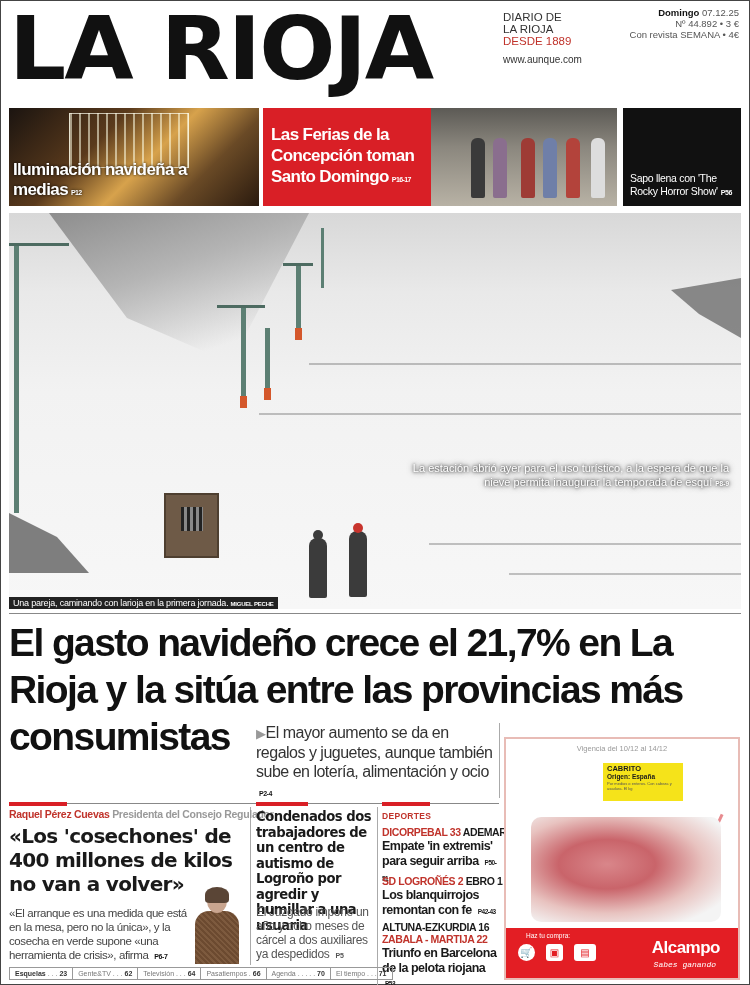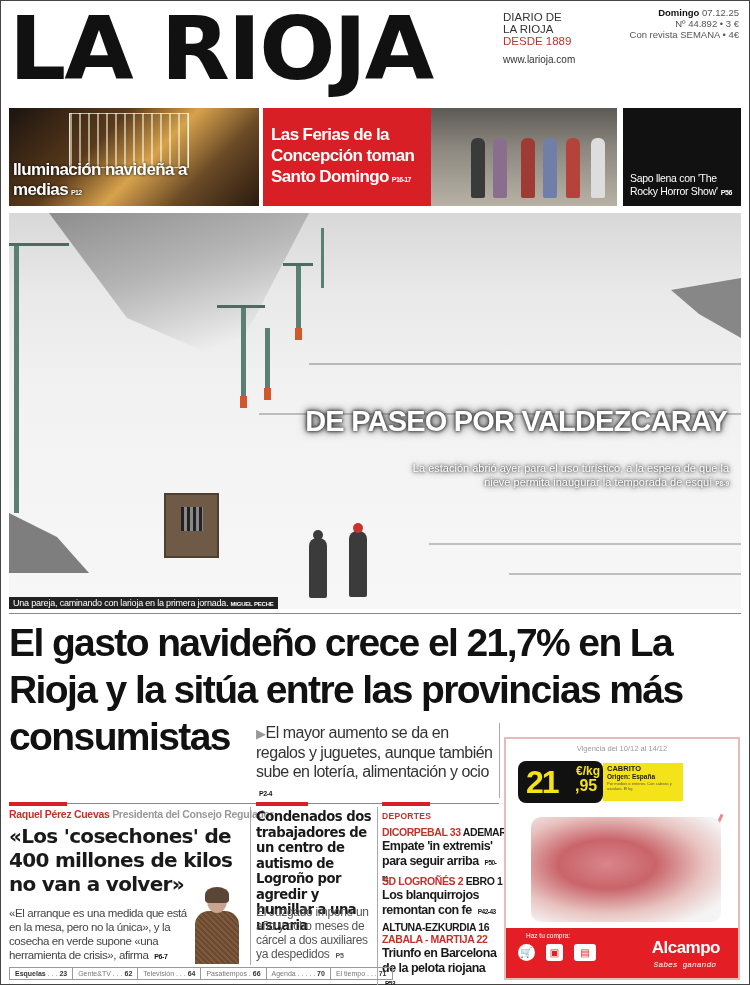--- a/index.html
+++ b/index.html
@@ -116,21 +116,21 @@
 <body>
 
 <div class="page">
 
   <div class="logo">LA RIOJA</div>
   <div class="tagline">
     <div>DIARIO DE</div>
     <div>LA RIOJA</div>
     <div class="red">DESDE 1889</div>
   </div>
-  <div class="site">www.larioja.com</div>
+  <div class="site">www.aunque.com</div>
   <div class="issue">
     <div><b>Domingo</b> <span>07.12.25</span></div>
     <div>Nº 44.892 • 3 €</div>
     <div>Con revista SEMANA • 4€</div>
   </div>
 
   <div class="teaser t1">
     <div class="lights"></div>
     <div class="cap"><span>Iluminación navideña a medias</span><span class="pg">P12</span></div>
   </div>
@@ -165,21 +165,20 @@
     <div class="cross" style="left:274px;top:50px;width:30px"></div>
     <div class="pole" style="left:312px;top:15px;height:60px;width:3px"></div>
     <div class="rock1"></div>
     <div class="hut"></div>
     <div class="person" style="left:300px;top:325px">
         <div class="hat" style="background:#3b3b3b"></div>
       </div>
     <div class="person" style="left:340px;top:318px;height:66px">
         <div class="hat" style="background:#c8342d"></div>
       </div>
-    <div class="photo-title">DE PASEO POR VALDEZCARAY</div>
     <div class="photo-sub"><span>La estación abrió ayer para el uso turístico, a la espera de que la nieve permita inaugurar la temporada de esquí</span><span class="pg">P8-9</span></div>
   </div>
   <div class="credit"><span>Una pareja, caminando con larioja en la primera jornada.</span><b>MIGUEL PECHE</b></div>
 
   <div class="rule" style="top:612px"></div>
 
   <div class="headline">El gasto navideño crece el 21,7% en La Rioja y la sitúa entre las provincias más consumistas</div>
 
   <div class="deck d2"><span class="tri">▶</span><span>El mayor aumento se da en regalos y juguetes, aunque también sube en lotería, alimentación y ocio</span> <span class="pg">P2-4</span></div>
 
@@ -216,25 +215,20 @@
     <div><b>Esquelas</b> . . . <b>23</b></div>
     <div><span>Gente&amp;TV</span> . . . <b>62</b></div>
     <div><span>Televisión</span> . . . <b>64</b></div>
     <div><span>Pasatiempos</span> . <b>66</b></div>
     <div><span>Agenda</span> . . . . . <b>70</b></div>
     <div><span>El tiempo</span> . . . <b>71</b></div>
   </div>
 
   <div class="ad">
     <div class="vig">Vigencia del 10/12 al 14/12</div>
-    <div class="price">
-      <span class="big">21</span>
-      <span class="unit">€/kg</span>
-      <span class="cents">,95</span>
-    </div>
     <div class="info">
       <div class="p">CABRITO</div>
       <div class="o">Origen: España</div>
       <div class="d">Por medios o enteros. Con cabeza y asadura. El kg</div>
     </div>
     <div class="strokes"></div>
     <div class="meat"></div>
     <div class="footer">
       <div class="cta">Haz tu compra:</div>
       <div class="ico" style="left:12px">🛒</div>

